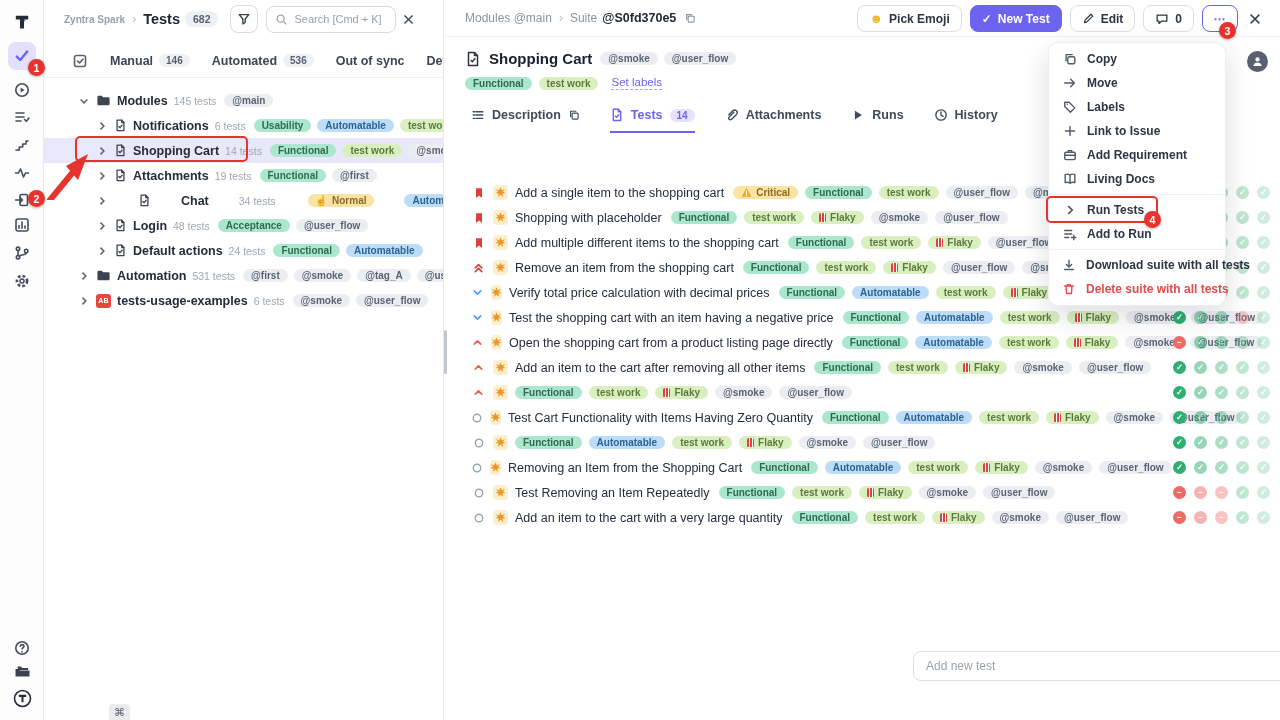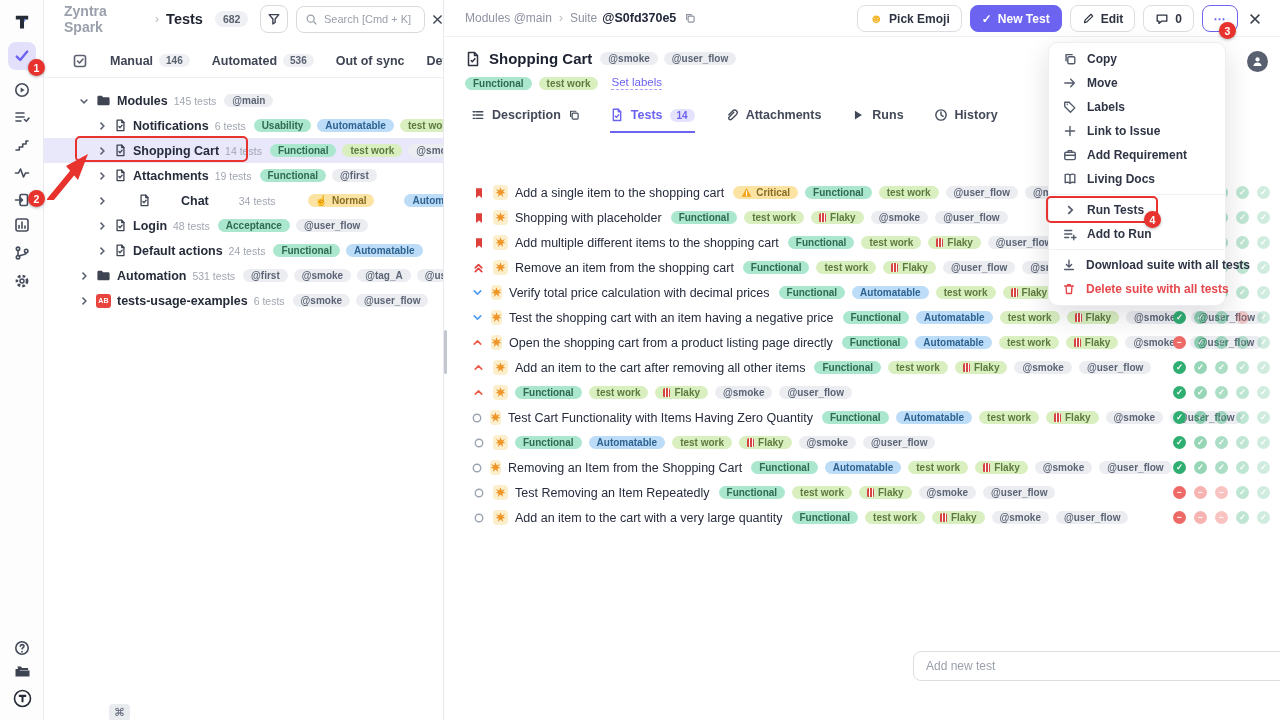--- a/index.html
+++ b/index.html
@@ -8,24 +8,24 @@
 
   
   #rail { position:absolute; left:0; top:0; width:44px; height:720px; background:#fdfdfe; border-right:1px solid #e9eaee; z-index:5; }
   .rail-btn { position:absolute; left:8px; width:28px; height:28px; border-radius:8px; display:flex; align-items:center; justify-content:center; color:#454c5b; }
   .rail-btn.active { background:#e2e0fb; color:#6c63f0; }
   .rail-btn svg { display:block; }
 
   
   #tree-panel { position:absolute; left:44px; top:0; width:400px; height:720px; background:#fff; border-right:1px solid #e7e9ee; overflow:hidden; }
   #tree-topbar { position:absolute; left:0; top:0; width:400px; height:38px; display:flex; align-items:center; padding-left:20px; }
-  .crumb-dim { color:#9aa0ab; font-size:14px; font-weight:600; }
+  .crumb-dim { color:#9aa0ab; font-size:10px; font-weight:600; }
   .crumb-sep { color:#b6bac2; margin:0 7px; font-size:12px; }
   .crumb-strong { color:#1f2330; font-size:14.5px; font-weight:700; }
-  .count-pill { background:#eef0f3; color:#5a6170; font-size:10.5px; font-weight:700; border-radius:9px; padding:2px 8px; margin-left:12px; }
+  .count-pill { background:#eef0f3; color:#5a6170; font-size:10.5px; font-weight:700; border-radius:9px; padding:2px 8px; margin-left:5px; }
   #filter-btn { width:28px; height:28px; border:1px solid #d8dae0; border-radius:8px; background:#fff; display:flex; align-items:center; justify-content:center; color:#3c4250; margin-left:12px; }
   #search-box { display:flex; align-items:center; gap:6px; border:1px solid #d8dae0; border-radius:8px; height:27px; width:130px; margin-left:8px; padding:0 8px; color:#9aa0ab; }
   #search-box input { border:none; outline:none; width:92px; font-size:11px; color:#3c4250; font-family:"Liberation Sans",sans-serif; }
   #search-box input::placeholder { color:#9aa0ab; }
   #tree-close { margin-left:6px; color:#3c4250; background:none; border:none; display:flex; }
 
   #filter-row { position:absolute; left:0; top:44px; width:400px; height:34px; display:flex; align-items:center; gap:22px; padding-left:28px; border-bottom:1px solid #eef0f2; white-space:nowrap; overflow:hidden; color:#3f4554; }
   .filter-tab { display:flex; align-items:center; gap:6px; font-size:12.5px; font-weight:600; color:#3f4554; }
   .filter-count { background:#eef0f3; color:#5a6170; font-size:10px; font-weight:700; border-radius:8px; padding:1px 7px; }
 

